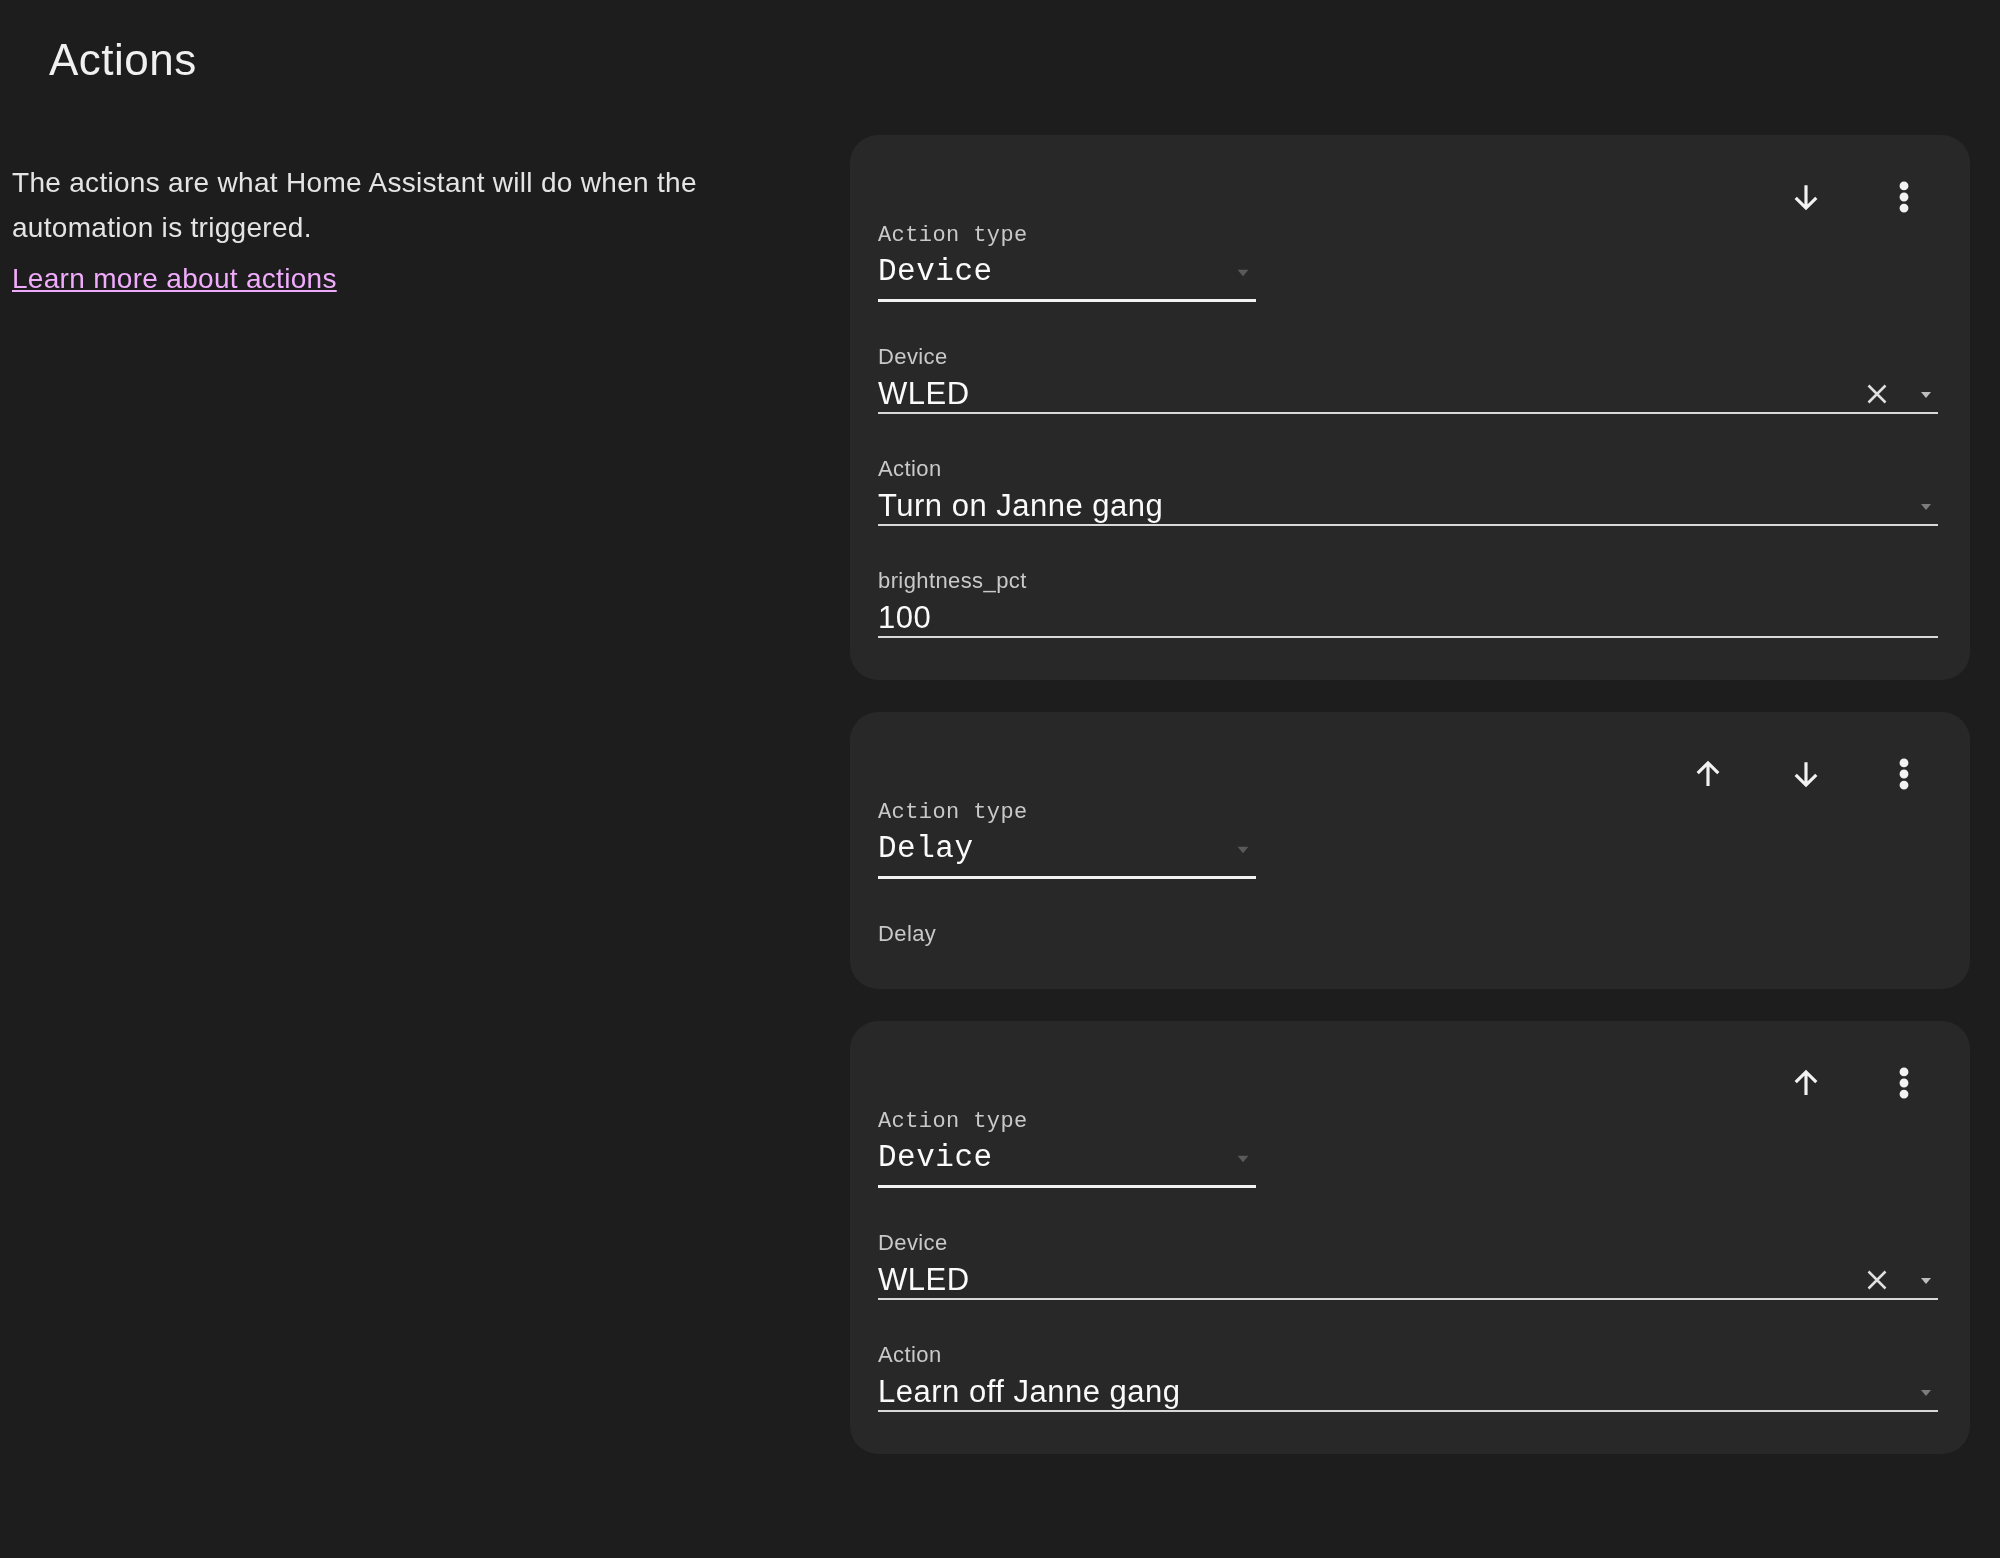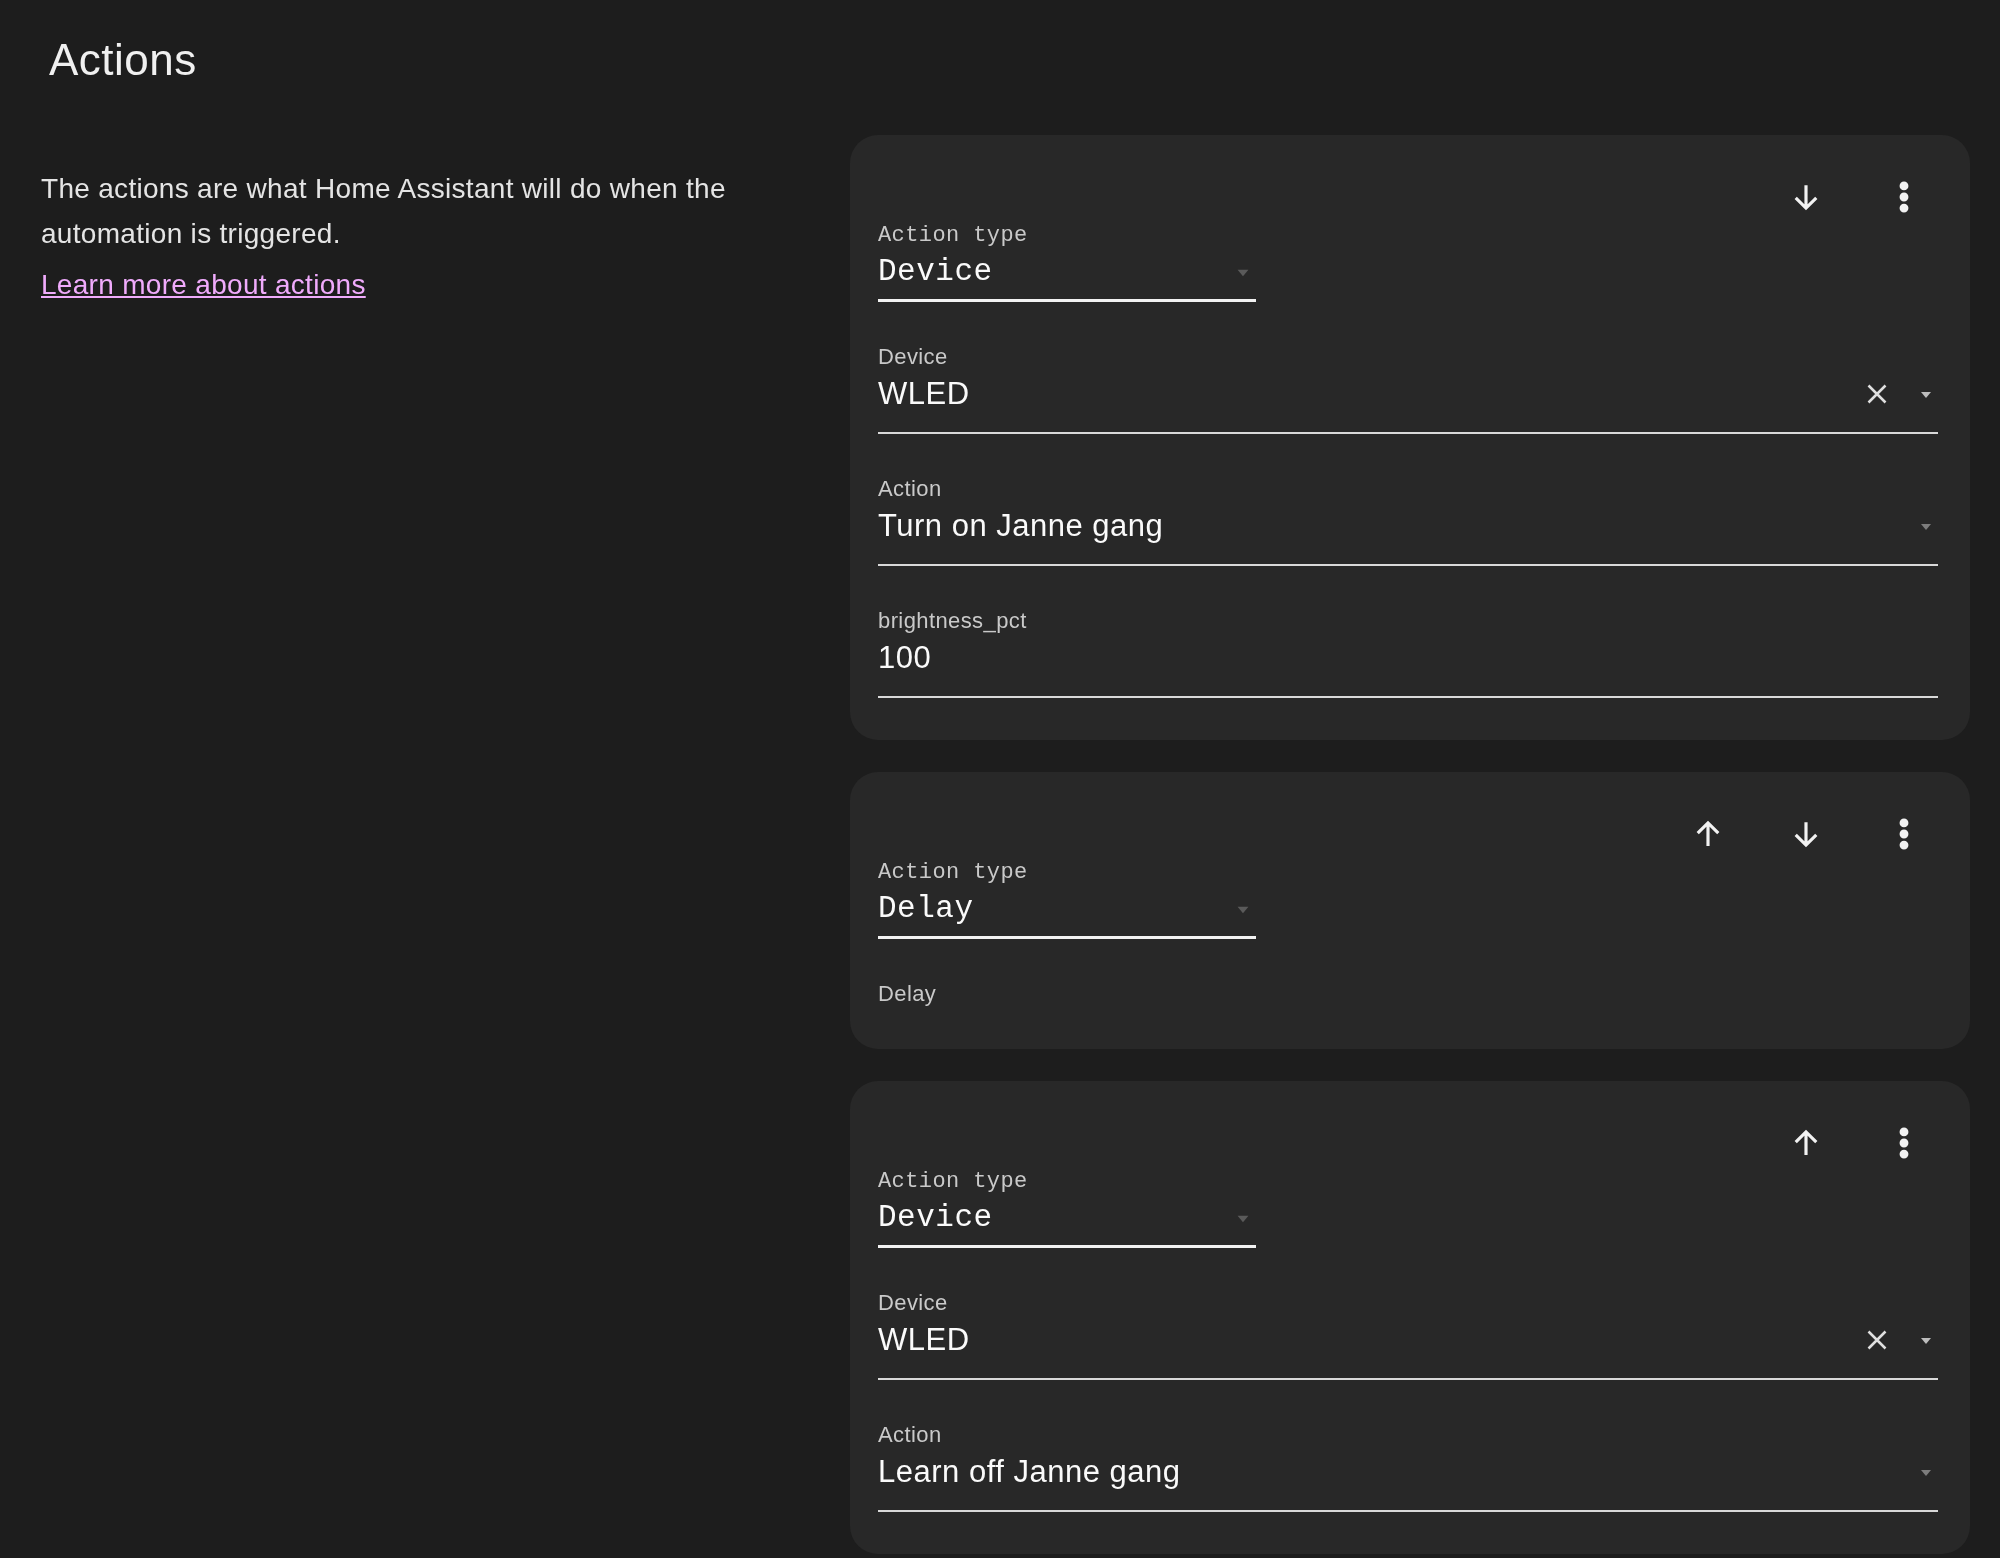--- a/index.html
+++ b/index.html
@@ -13,23 +13,23 @@
   }
 
   
   .page-title {
     position:absolute; left:26px; top:6px;
     font-size:44px; font-weight:300; letter-spacing:0.5px;
     color:#f0f0f0;
     margin-left:23px;
   }
   .intro {
-    position:absolute; left:41px; top:160px; width:770px;
+    position:absolute; left:12px; top:160px; width:770px;
     font-size:28px; font-weight:300; color:#e4e4e4;
-    line-height:45px; letter-spacing:0.3px;margin-top:6px;
+    line-height:45px; letter-spacing:0.3px;
   }
   .intro-link {
     display:inline-block; margin-top:6px;
     color:#f0abfc; text-decoration:underline; cursor:pointer;
   }
 
   
   .right-col { position:absolute; left:850px; top:135px; width:1120px; }
 
   .card {
@@ -53,21 +53,21 @@
   }
   .icon-btn svg { stroke:#f2f2f2; }
 
   .field { margin-top:42px; }
   .field:first-child { margin-top:0; }
   .field-label {
     font-size:22px; color:#c9c9c9; font-weight:300; letter-spacing:0.4px;
   }
   .value-row {
     display:flex; align-items:center; justify-content:space-between;
-    margin-top:6px; padding-bottom:20px;
+    margin-top:6px; padding-bottom:0;
     border-bottom:2px solid #d9d9d9;
   }
   .field-value {
     font-size:31px; color:#fafafa; font-weight:300; letter-spacing:0.5px;
     white-space:nowrap;
   }
   .select-field { width:378px;font-family:Liberation Mono, monospace; }
   .select-field .value-row { border-bottom:3px solid #f2f2f2; padding-bottom:10px; }
 
   .trailing { display:flex; align-items:center; gap:20px; }

